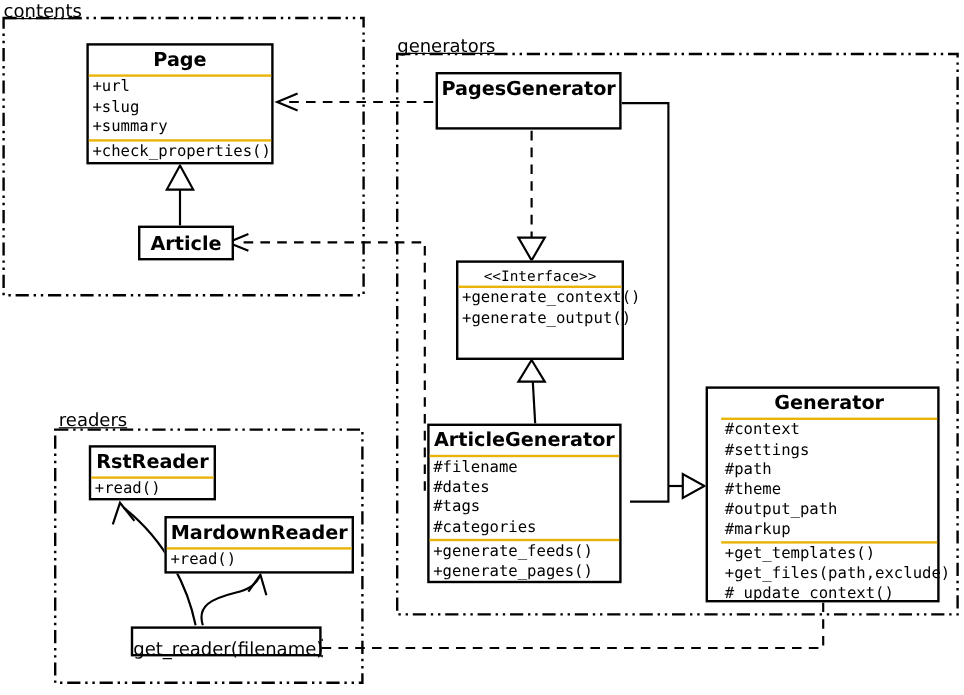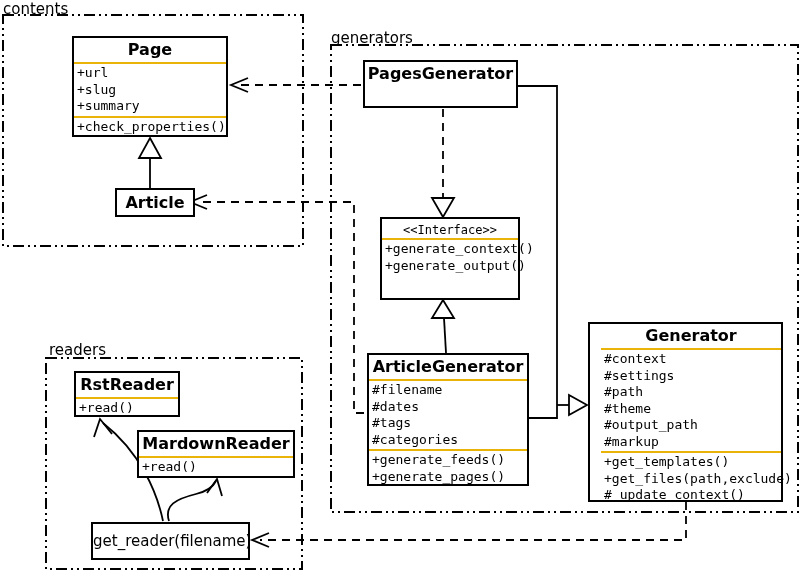--- a/index.html
+++ b/index.html
@@ -1,20 +1,20 @@
 <!DOCTYPE html>
 <html><head>
 <meta charset="utf-8">
 <style>
   html,body { margin:0; padding:0; background:#fff; }
   #stage { position:relative; width:803px; height:579px; background:#fff;
            font-family:"DejaVu Sans",sans-serif; color:#000; overflow:hidden; }
   #edges { position:absolute; left:0; top:0; }
 
-  .pkg-label { position:absolute; font-size:15px; line-height:16px; }
+  .pkg-label { position:absolute; font-size:15px; line-height:16px;text-decoration:underline; }
 
   .cls { position:absolute; background:#fff; border:2px solid #000; box-sizing:border-box; }
   .cls-title { font-family:"DejaVu Sans",sans-serif; font-weight:bold; font-size:16px;
                line-height:24px; text-align:center; white-space:nowrap; }
   .sec { border-top:2px solid #eab308; font-family:"DejaVu Sans Mono",monospace;
          font-size:13px; padding:1px 1px 1px 3px; }
   .sec div { line-height:16.5px; white-space:nowrap; }
   .stereo { font-family:"DejaVu Sans Mono",monospace; font-size:12px; line-height:16px;
             padding-top:3px; text-align:center; }
   .iname { font-family:"DejaVu Sans",sans-serif; font-weight:bold; font-size:16px;
@@ -110,21 +110,21 @@
   </div>
 
   <div class="cls" style="left:380px; top:217px; width:140px; height:83px;">
     <div class="stereo">&lt;&lt;Interface&gt;&gt;</div>
     <div class="sec">
       <div>+generate_context()</div>
       <div>+generate_output()</div>
     </div>
   </div>
 
-  <div class="cls" style="left:367px; top:353px; width:162px; height:133px;">
+  <div class="cls" style="left:356px; top:353px; width:162px; height:133px;">
     <div class="cls-title">ArticleGenerator</div>
     <div class="sec">
       <div>#filename</div>
       <div>#dates</div>
       <div>#tags</div>
       <div>#categories</div>
     </div>
     <div class="sec">
       <div>+generate_feeds()</div>
       <div>+generate_pages()</div>
@@ -155,15 +155,15 @@
     </div>
   </div>
 
   <div class="cls" style="left:137px; top:430px; width:158px; height:48px;">
     <div class="cls-title">MardownReader</div>
     <div class="sec">
       <div>+read()</div>
     </div>
   </div>
 
-  <div class="cls plain" style="left:91px; top:522px; width:159px; height:38px;">get_reader(filename)</div>
+  <div class="cls plain" style="left:109px; top:522px; width:159px; height:25px;">get_reader(filename)</div>
 
 </div>
 
 </body></html>

